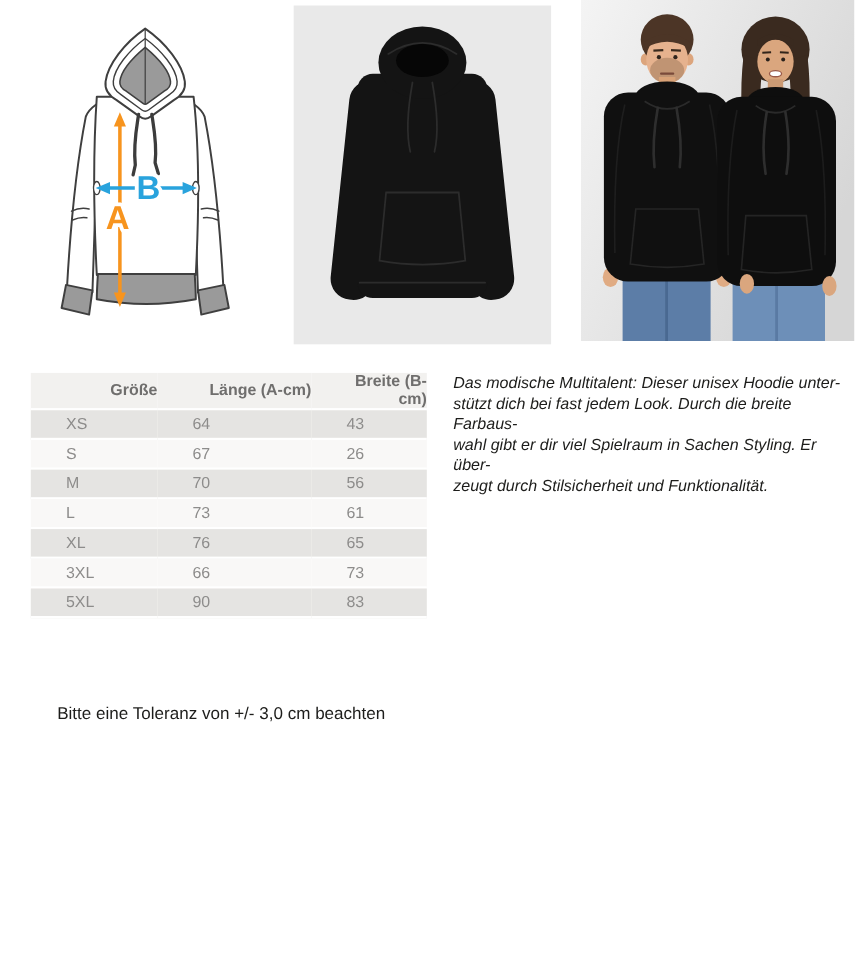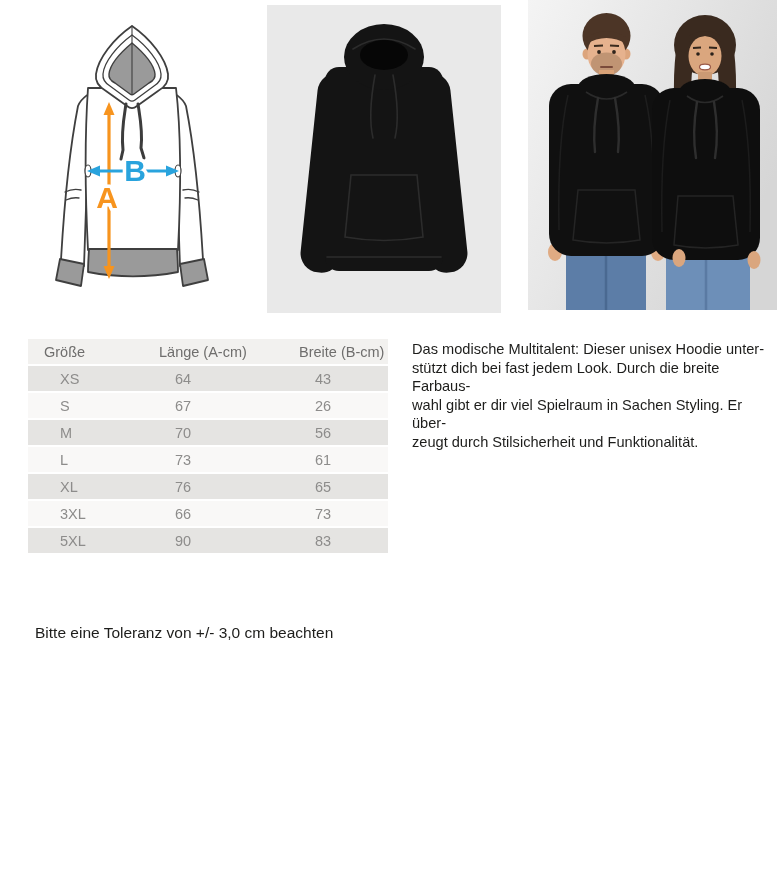--- a/index.html
+++ b/index.html
@@ -6,31 +6,31 @@
   .page { position:relative; width:777px; height:873px; background:#ffffff; overflow:hidden;
           font-family:"Liberation Sans", sans-serif; }
   figure { margin:0; position:absolute; }
   .fig-diagram { left:27px; top:12px; width:210px; height:292px; }
   .fig-product { left:267px; top:5px; width:234px; height:308px; background:#e9e9e9; }
   .fig-models  { left:528px; top:0;   width:249px; height:310px; }
   figure svg { display:block; width:100%; height:100%; }
 
   .size-table { position:absolute; left:28px; top:339px; width:360px;
                 border-collapse:separate; border-spacing:0; table-layout:fixed; font-size:14.5px; }
-  .size-table th { background:#f2f1ef; color:#6f6e6d; font-weight:normal; text-align:left;
+  .size-table th { background:#f2f1ef; color:#6f6e6d; font-weight:bold; text-align:right;
                    padding:0 0 0 16px; height:25px; border-bottom:2px solid #fff; }
   .size-table td { color:#8d8c8b; text-align:left; padding:0 0 0 32px; height:25px;
                    border-bottom:2px solid #fff; }
   .size-table tbody tr:nth-child(odd) td  { background:#e5e4e2; }
   .size-table tbody tr:nth-child(even) td { background:#f9f8f7; }
 
-  .tolerance { position:absolute; left:35px; top:624px; margin:0; font-size:15.5px; color:#1d1d1b; }
+  .tolerance { position:absolute; left:35px; top:624px; margin:17px; font-size:15.5px; color:#1d1d1b; }
 
   .description { position:absolute; left:412px; top:340px; width:364px; color:#1d1d1b;
-                 font-size:14.6px; line-height:18.6px; }
+                 font-size:14.6px; line-height:18.6px;font-style:italic; }
   .description p { margin:0; white-space:pre-wrap; }
   .description .specs { margin-top:18px; }
 
   .halo { paint-order:stroke; stroke:#ffffff; stroke-width:7px; stroke-linejoin:round;
           font-weight:bold; font-size:30px; font-family:"Liberation Sans", sans-serif; }
 </style>
 </head>
 <body>
 
 <div class="page">

